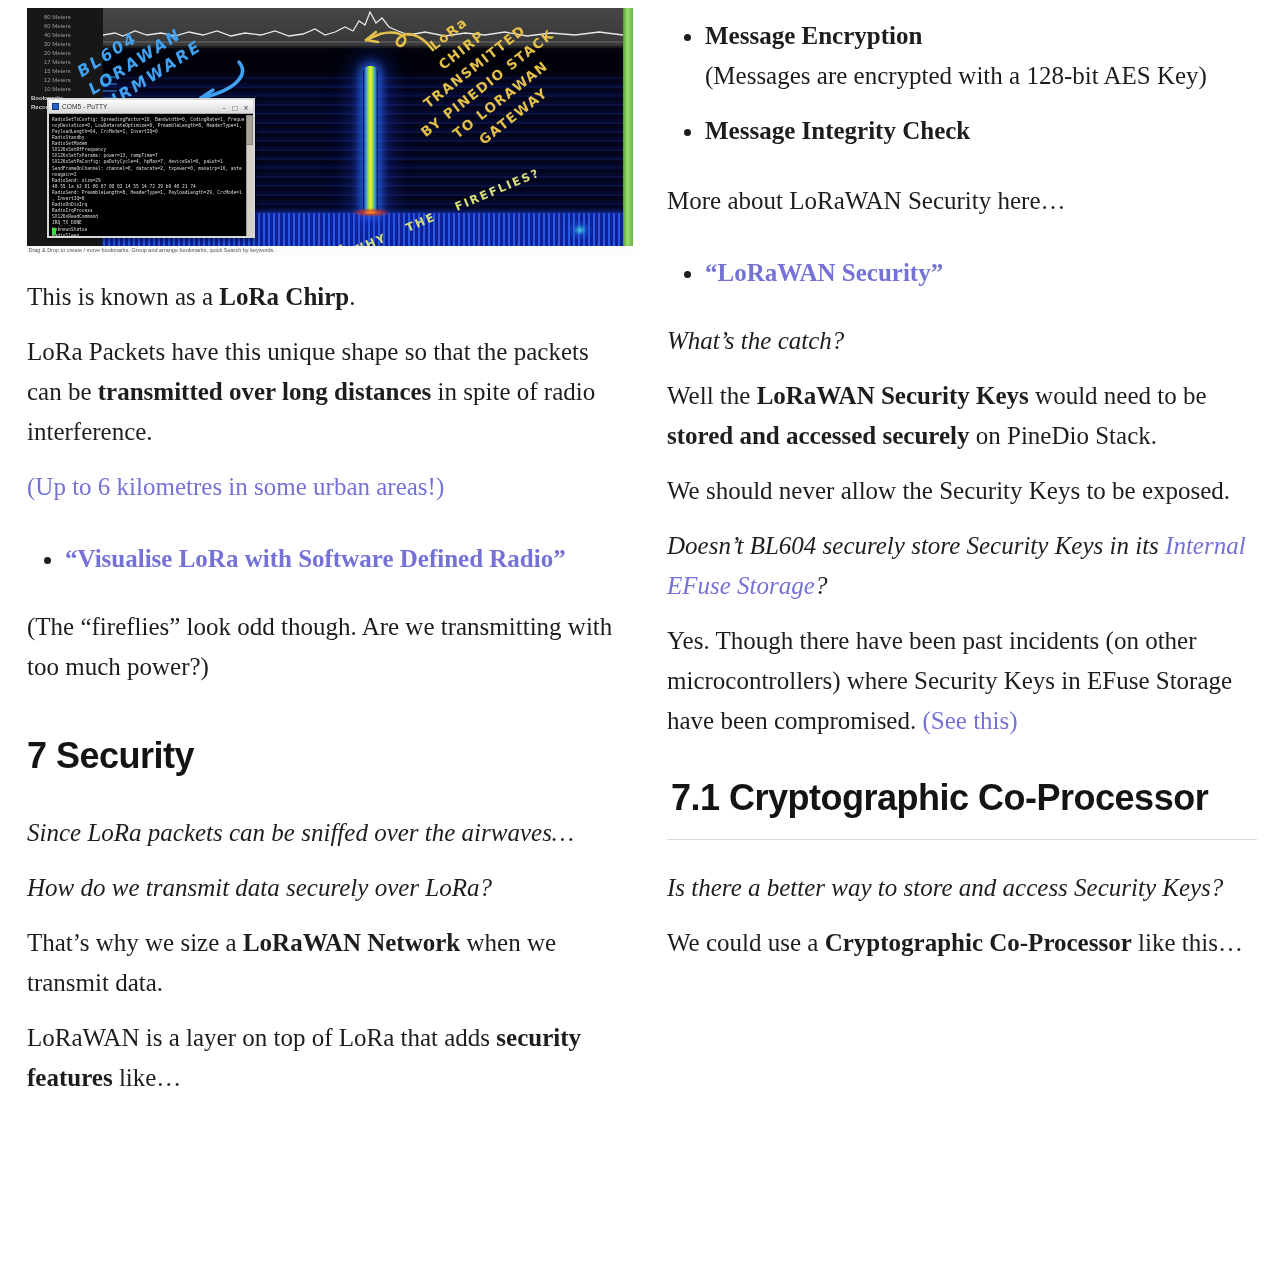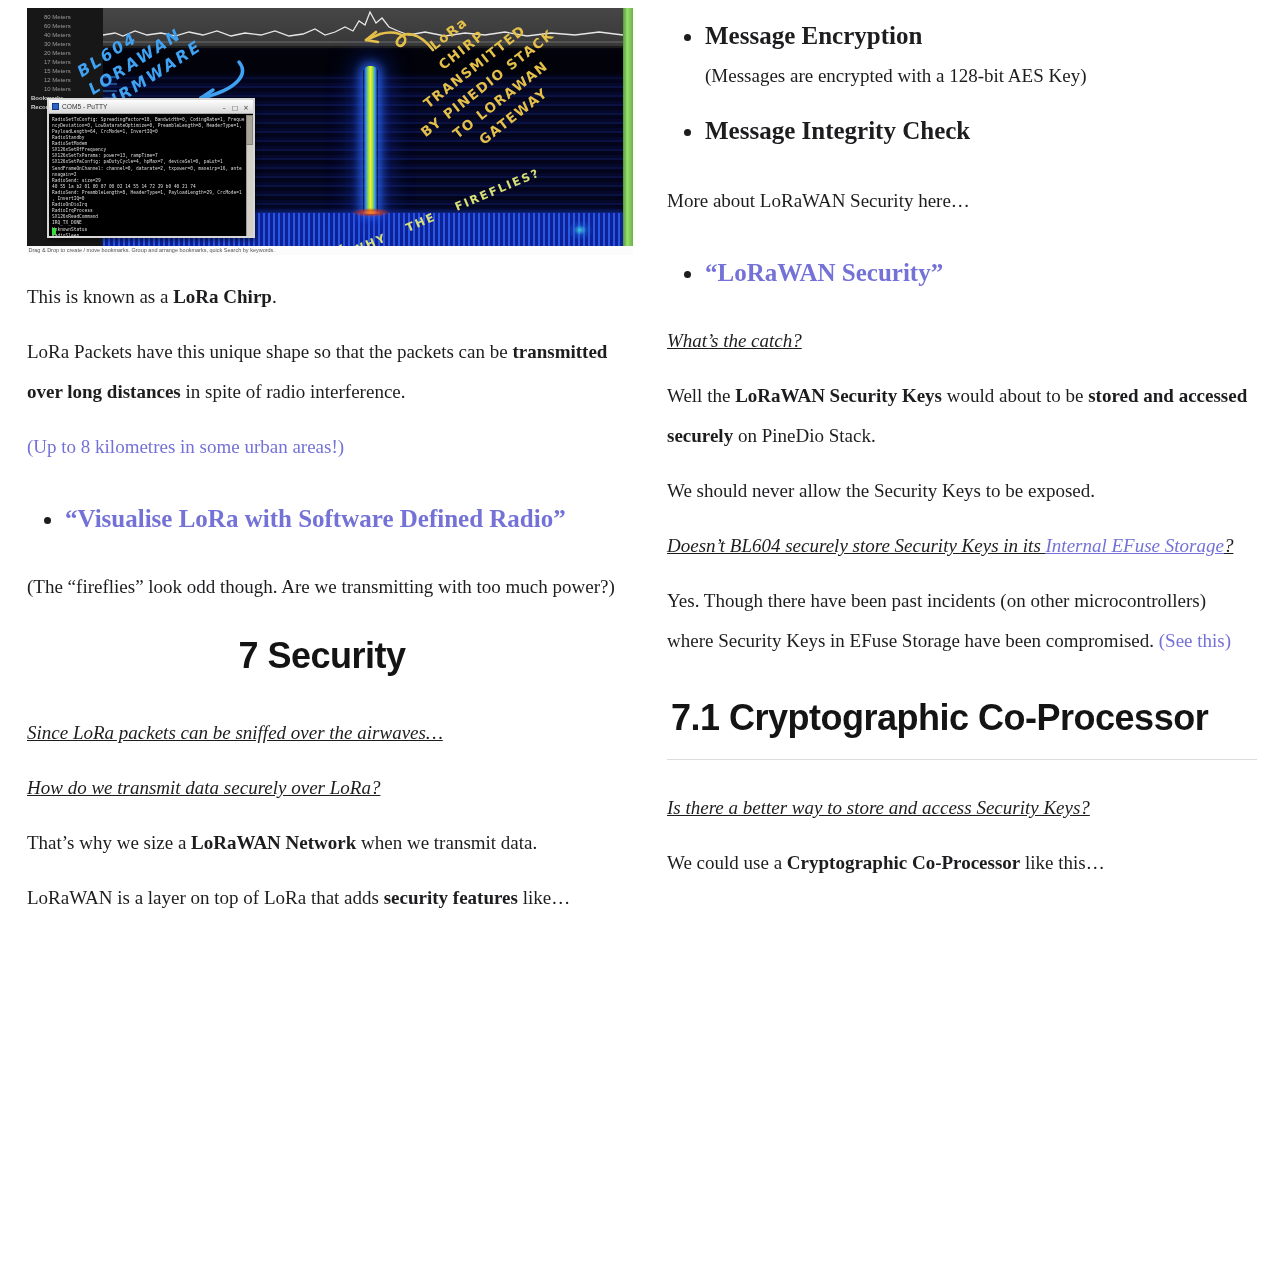--- a/index.html
+++ b/index.html
@@ -3,32 +3,32 @@
 <meta charset="utf-8">
 <style>
   :root{ --link:#7472d6; --text:#1d1d1f; }
   *{box-sizing:border-box;}
   body{margin:0;width:1280px;height:1280px;overflow:hidden;background:#ffffff;color:var(--text);
        font-family:"Liberation Serif","DejaVu Serif",serif;}
   .page{display:flex;gap:50px;padding:8px 27px 0 27px;}
   .col{width:590px;flex:0 0 590px;}
   .col-right{padding-top:4px;}
 
-  p.body{font-size:19px;line-height:40px;margin:0 0 15px;}
+  p.body{font-size:25px;line-height:40px;margin:0 0 15px;}
   .b{font-weight:700;text-align:center;}
-  .i{font-style:italic;text-decoration:underline;}
+  .i{font-style:italic;}
   .link{color:var(--link);}
   ul.blist{margin:30px 0 28px;padding:0 0 0 38px;}
   ul.blist li{font-size:25px;line-height:40px;color:var(--text);margin-top:32px;}
   ul.feat{margin:4px 0 30px;padding:0 0 0 38px;}
   ul.feat li{font-size:25px;line-height:40px;margin:0 0 14px;}
   .feat-desc{margin:14px 0 26px;}
   h2.sec,h3.sec{font-family:"Liberation Sans","DejaVu Sans",sans-serif;font-weight:700;color:#141414;
        font-size:36px;letter-spacing:-0.5px;margin:0;}
-  h2.sec{margin:28px 0 36px;text-align:center;}
+  h2.sec{margin:48px 0 36px;}
   h3.sec{margin:36px 4px 0;}
   hr.rule{border:none;border-top:1px solid #dcdcdc;margin:20px 0 28px;}
 
   
   .shot{position:relative;width:606px;height:247px;margin:0 0 22px;background:#05060f;overflow:hidden;}
   .sb{position:absolute;left:0;top:0;width:76px;height:238px;background:#171717;color:#8f8f8f;
       font-family:"Liberation Sans","DejaVu Sans",sans-serif;}
   .sb-inner{transform:scale(.5);transform-origin:0 0;width:200%;padding:8px 0 0 0;}
   .sb-bands div{font-size:12px;line-height:18px;padding-left:34px;color:#9a9a9a;}
   .sb-foot div{font-size:12px;line-height:19px;padding-left:8px;color:#cfcfcf;font-weight:700;}
@@ -200,21 +200,21 @@
         </div>
       </div>
 
       <div class="shot-cap">
         <div>Drag &amp; Drop to create / move bookmarks. Group and arrange bookmarks, quick Search by keywords.</div>
       </div>
     </figure>
 
     <p class="body"><span>This is known as a </span><span class="b">LoRa Chirp</span><span>.</span></p>
     <p class="body"><span>LoRa Packets have this unique shape so that the packets can be </span><span class="b">transmitted over long distances</span><span> in spite of radio interference.</span></p>
-    <p class="body"><span class="link">(Up to 8 kilometres in some urban areas!)</span></p>
+    <p class="body"><span class="link">(Up to 6 kilometres in some urban areas!)</span></p>
 
     <ul class="blist">
       <li><span class="b link">“Visualise LoRa with Software Defined Radio”</span></li>
     </ul>
 
     <p class="body"><span>(The “fireflies” look odd though. Are we transmitting with too much power?)</span></p>
 
     <h2 class="sec">7 Security</h2>
 
     <p class="body"><span class="i">Since LoRa packets can be sniffed over the airwaves…</span></p>
@@ -235,21 +235,21 @@
       </li>
     </ul>
 
     <p class="body"><span>More about LoRaWAN Security here…</span></p>
 
     <ul class="blist">
       <li><span class="b link">“LoRaWAN Security”</span></li>
     </ul>
 
     <p class="body"><span class="i">What’s the catch?</span></p>
-    <p class="body"><span>Well the </span><span class="b">LoRaWAN Security Keys</span><span> would about to be </span><span class="b">stored and accessed securely</span><span> on PineDio Stack.</span></p>
+    <p class="body"><span>Well the </span><span class="b">LoRaWAN Security Keys</span><span> would need to be </span><span class="b">stored and accessed securely</span><span> on PineDio Stack.</span></p>
     <p class="body"><span>We should never allow the Security Keys to be exposed.</span></p>
     <p class="body"><span class="i">Doesn’t BL604 securely store Security Keys in its </span><span class="i link">Internal EFuse Storage</span><span class="i">?</span></p>
     <p class="body"><span>Yes. Though there have been past incidents (on other microcontrollers) where Security Keys in EFuse Storage have been compromised. </span><span class="link">(See this)</span></p>
 
     <h3 class="sec">7.1 Cryptographic Co-Processor</h3>
     <hr class="rule">
 
     <p class="body"><span class="i">Is there a better way to store and access Security Keys?</span></p>
     <p class="body"><span>We could use a </span><span class="b">Cryptographic Co-Processor</span><span> like this…</span></p>
   </div>

